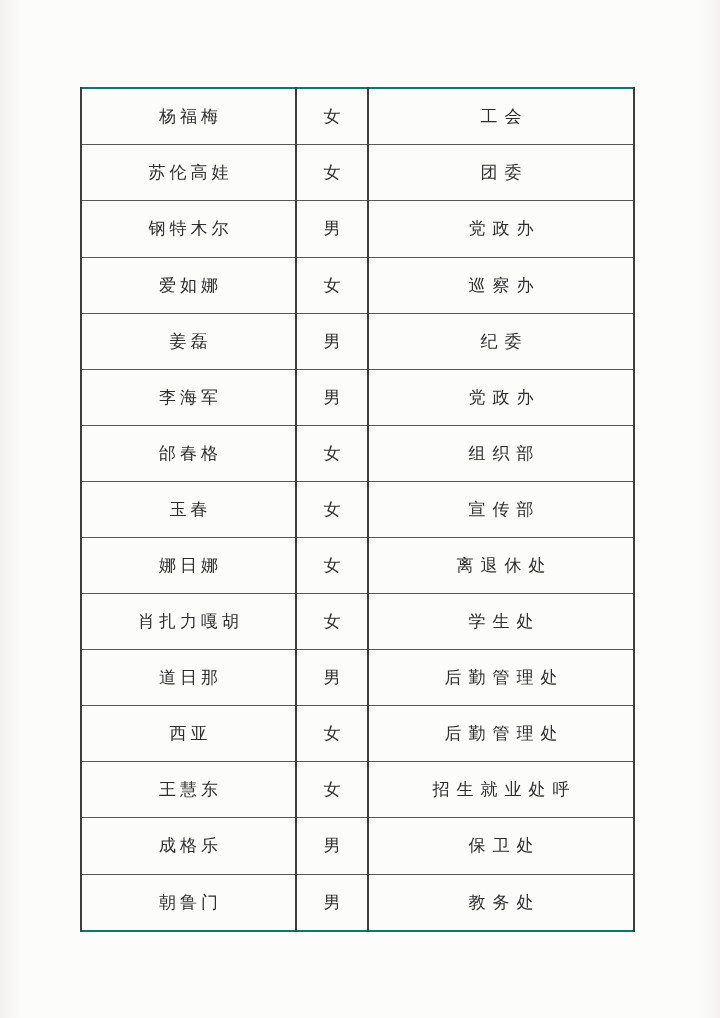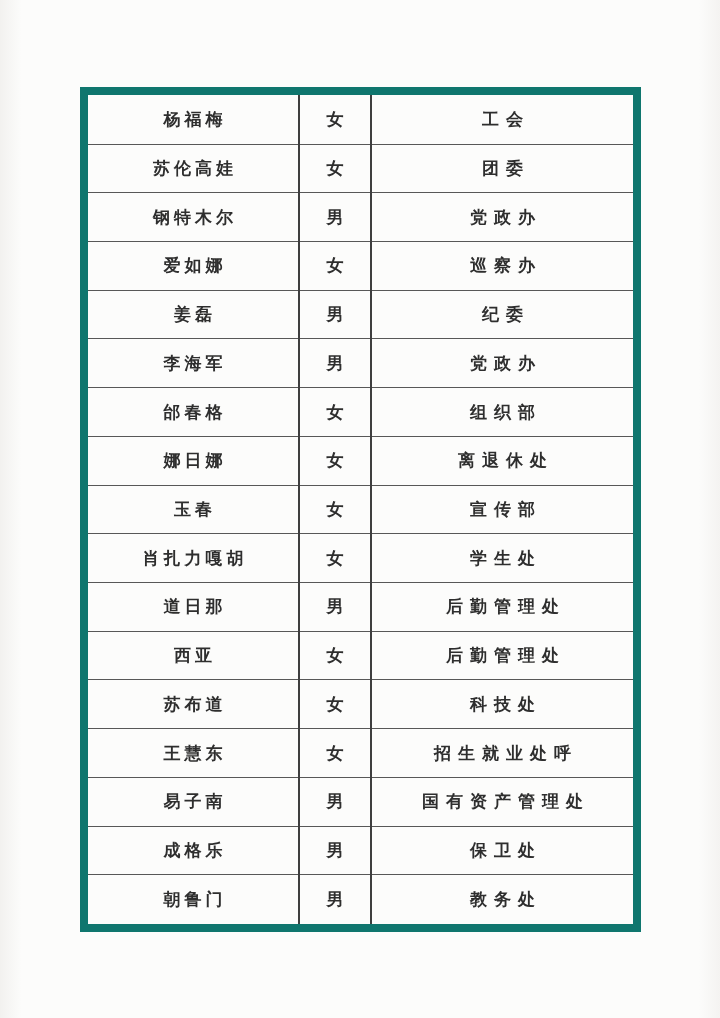--- a/index.html
+++ b/index.html
@@ -42,21 +42,21 @@
     text-align: center;
     vertical-align: middle;
     font-size: 17px;
     color: #2e2e2e;
     padding: 0;
     height: 38.4px;
     white-space: nowrap;
     overflow: hidden;
   }
   
-  table.doc-table { border: 8px solid #0f766e; font-weight: bold; }
+  table.doc-table { border: 2px solid #0f766e; }
 
   td.cell-name   { letter-spacing: 4px; }
   td.cell-gender { letter-spacing: 0; }
   td.cell-dept   { letter-spacing: 7px; }
   
   td.cell-name span, td.cell-dept span { margin-right: -4px; }
   td.cell-dept span { margin-right: -7px; }
 
   
   table.doc-table tr:nth-child(3) td,
@@ -104,58 +104,48 @@
           <td class="cell-name"><span>李海军</span></td>
           <td class="cell-gender"><span>男</span></td>
           <td class="cell-dept"><span>党政办</span></td>
         </tr>
         <tr>
           <td class="cell-name"><span>邰春格</span></td>
           <td class="cell-gender"><span>女</span></td>
           <td class="cell-dept"><span>组织部</span></td>
         </tr>
         <tr>
+          <td class="cell-name"><span>玉春</span></td>
+          <td class="cell-gender"><span>女</span></td>
+          <td class="cell-dept"><span>宣传部</span></td>
+        </tr>
+        <tr>
           <td class="cell-name"><span>娜日娜</span></td>
           <td class="cell-gender"><span>女</span></td>
           <td class="cell-dept"><span>离退休处</span></td>
-        </tr>
-        <tr>
-          <td class="cell-name"><span>玉春</span></td>
-          <td class="cell-gender"><span>女</span></td>
-          <td class="cell-dept"><span>宣传部</span></td>
         </tr>
         <tr>
           <td class="cell-name"><span>肖扎力嘎胡</span></td>
           <td class="cell-gender"><span>女</span></td>
           <td class="cell-dept"><span>学生处</span></td>
         </tr>
         <tr>
           <td class="cell-name"><span>道日那</span></td>
           <td class="cell-gender"><span>男</span></td>
           <td class="cell-dept"><span>后勤管理处</span></td>
         </tr>
         <tr>
           <td class="cell-name"><span>西亚</span></td>
           <td class="cell-gender"><span>女</span></td>
           <td class="cell-dept"><span>后勤管理处</span></td>
         </tr>
         <tr>
-          <td class="cell-name"><span>苏布道</span></td>
-          <td class="cell-gender"><span>女</span></td>
-          <td class="cell-dept"><span>科技处</span></td>
-        </tr>
-        <tr>
           <td class="cell-name"><span>王慧东</span></td>
           <td class="cell-gender"><span>女</span></td>
           <td class="cell-dept"><span>招生就业处呼</span></td>
-        </tr>
-        <tr>
-          <td class="cell-name"><span>易子南</span></td>
-          <td class="cell-gender"><span>男</span></td>
-          <td class="cell-dept"><span>国有资产管理处</span></td>
         </tr>
         <tr>
           <td class="cell-name"><span>成格乐</span></td>
           <td class="cell-gender"><span>男</span></td>
           <td class="cell-dept"><span>保卫处</span></td>
         </tr>
         <tr>
           <td class="cell-name"><span>朝鲁门</span></td>
           <td class="cell-gender"><span>男</span></td>
           <td class="cell-dept"><span>教务处</span></td>

